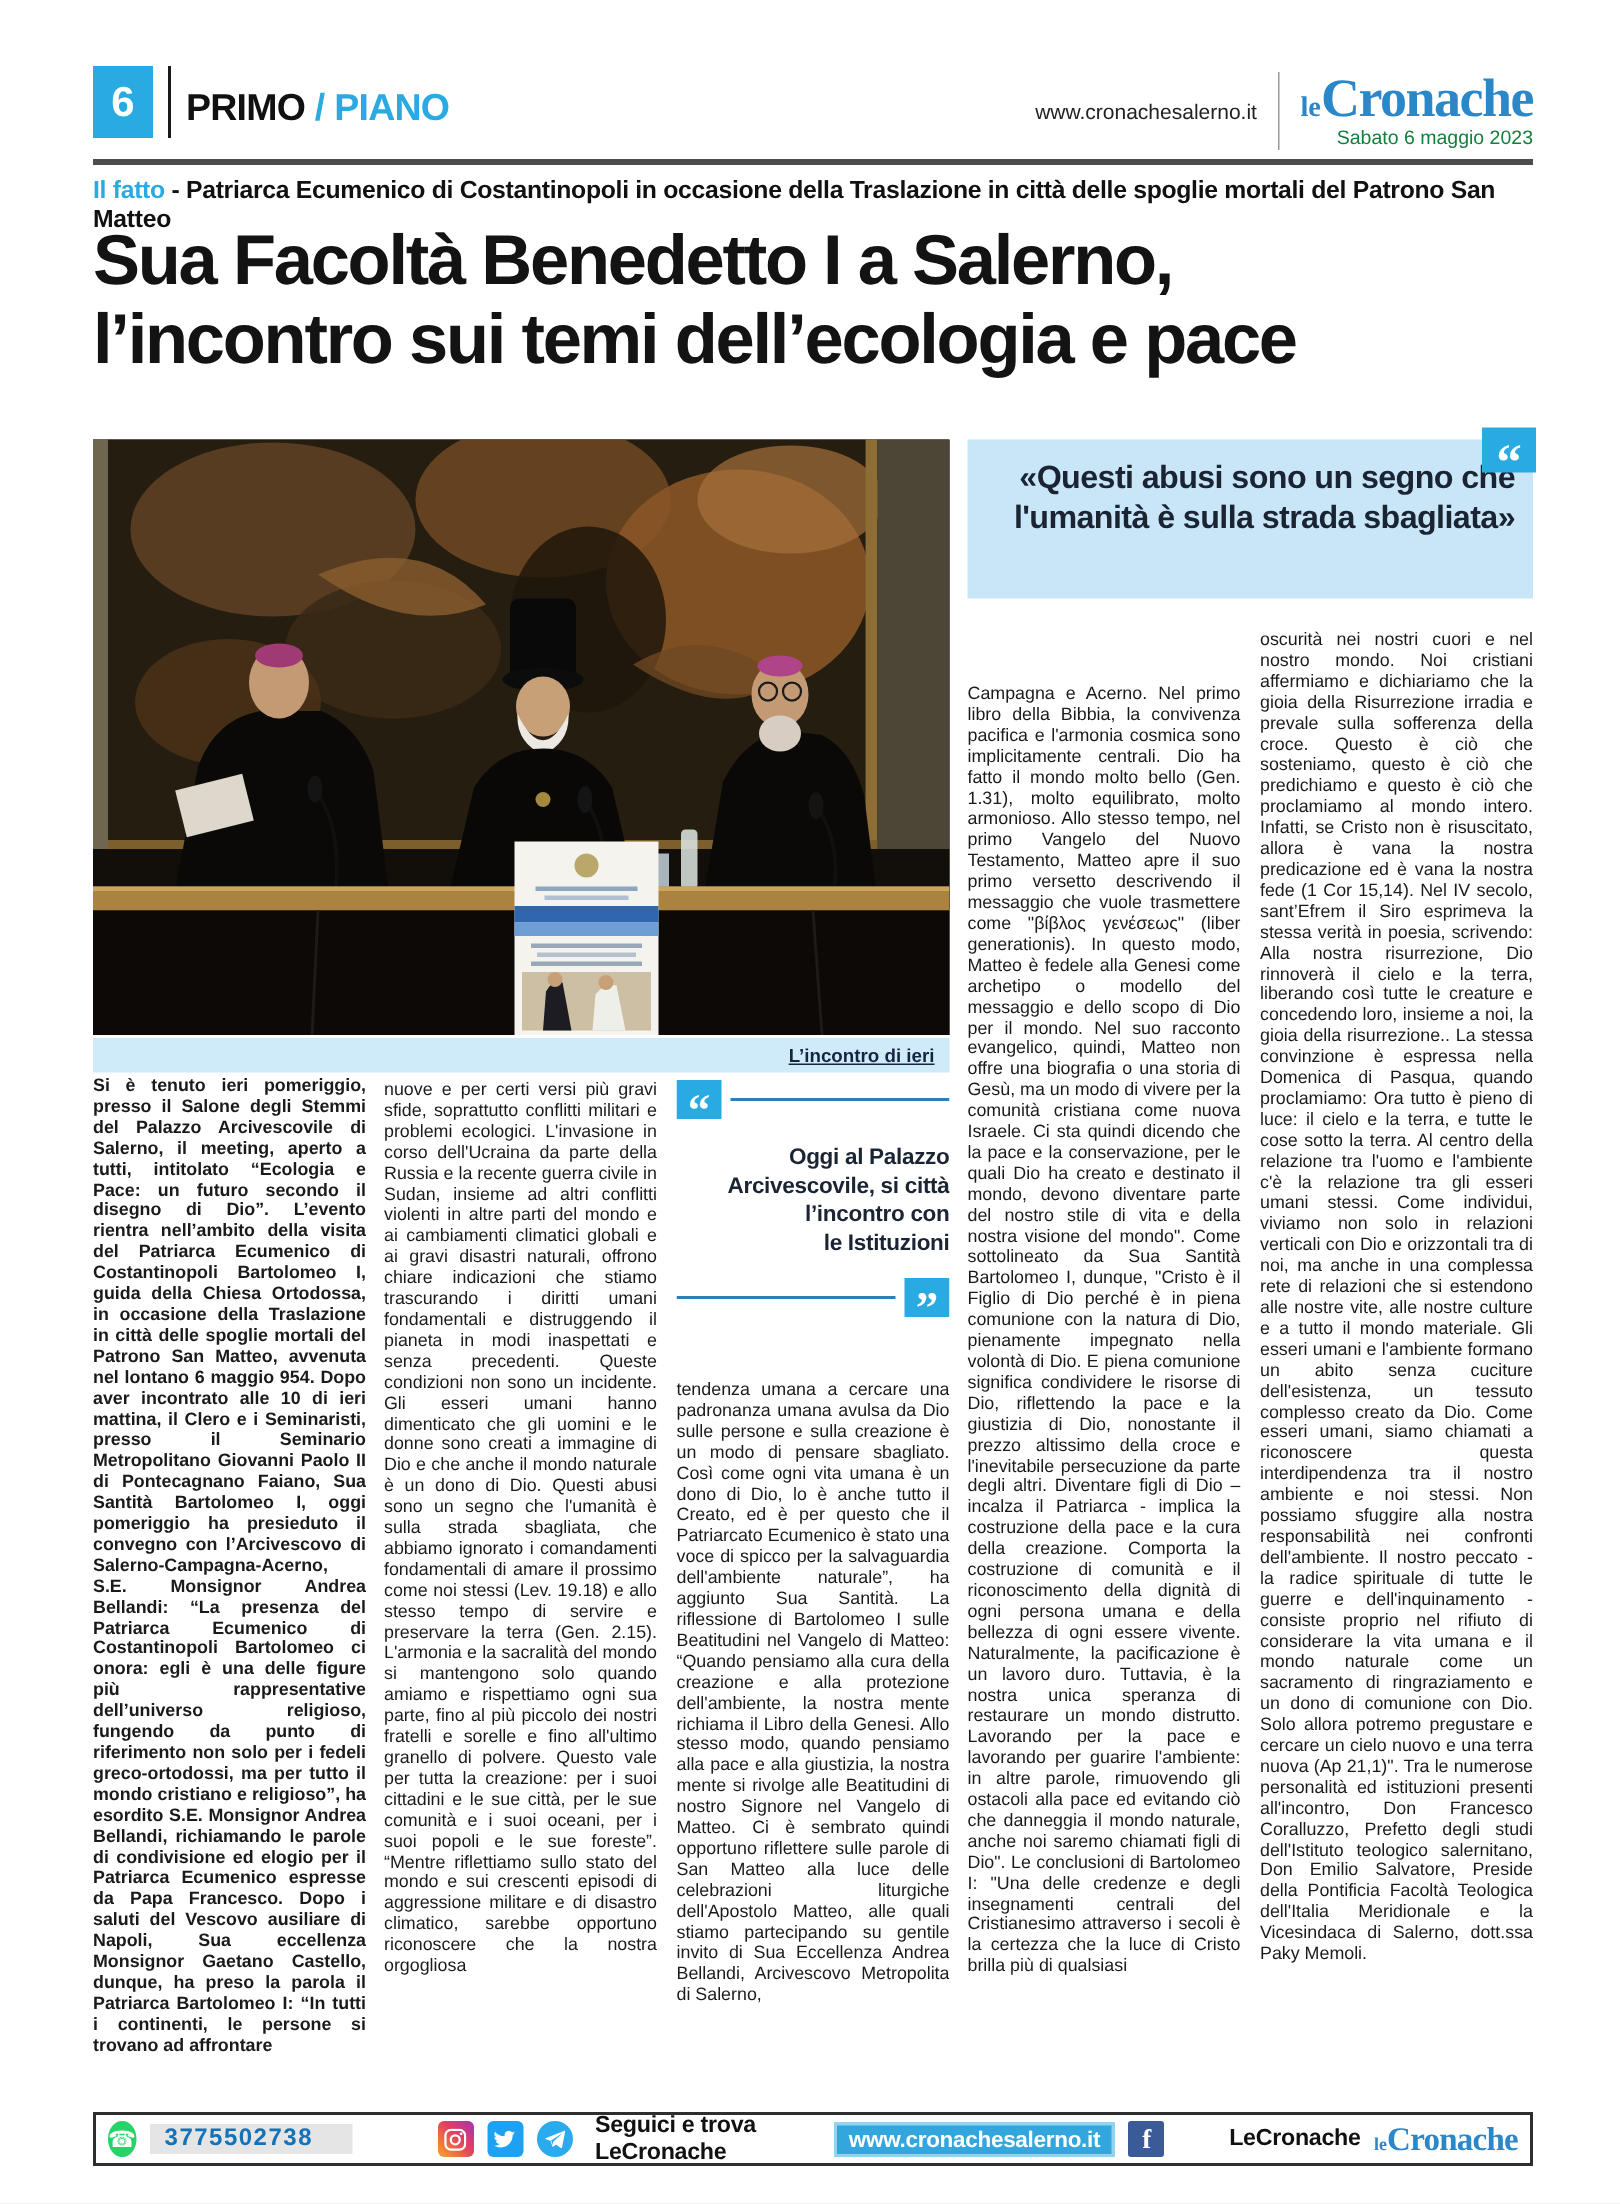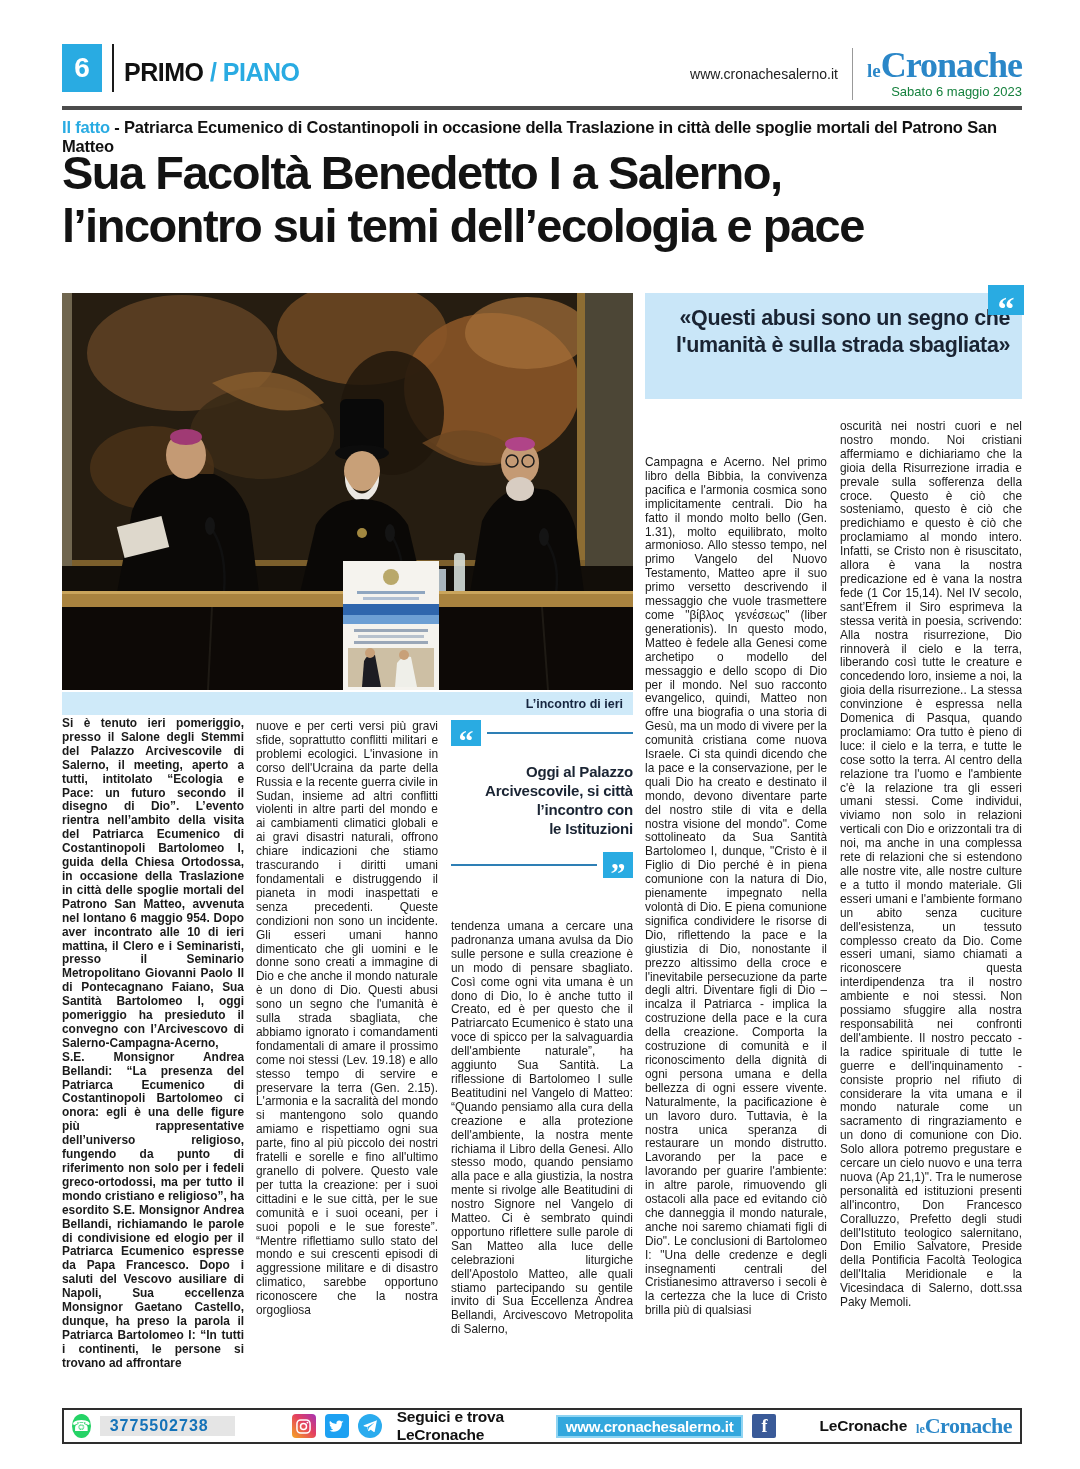--- a/index.html
+++ b/index.html
@@ -36,21 +36,21 @@
     font-size:47px;line-height:1.13;font-weight:bold;color:#131313;letter-spacing:-1.5px;margin:0;
   }
   .headline span{display:block;}
   
   .body-area{position:absolute;left:62px;top:293px;width:960px;height:1108px;}
   .photo{position:absolute;left:0;top:0;width:571px;height:397px;background:#17120c;}
   .photo svg{display:block;}
   .caption-strip{
     position:absolute;left:0;top:399px;width:571px;height:23px;background:#cfeaf9;
     display:flex;align-items:center;justify-content:flex-end;padding-right:10px;box-sizing:border-box;
-    font-size:12.5px;font-weight:bold;color:#16253f;
+    font-size:12.5px;font-weight:bold;color:#16253f;text-decoration:underline;
   }
   .quote-box{
     position:absolute;left:583px;top:0;width:377px;height:106px;background:#c9e6f8;
   }
   .quote-box .qtext{
     padding:12px 12px 0 12px;text-align:right;font-weight:bold;color:#1a2433;
     font-size:21.5px;line-height:1.26;letter-spacing:-0.4px;
   }
   .quote-badge{
     position:absolute;right:-2px;top:-8px;width:36px;height:30px;background:#29abe2;color:#fff;

